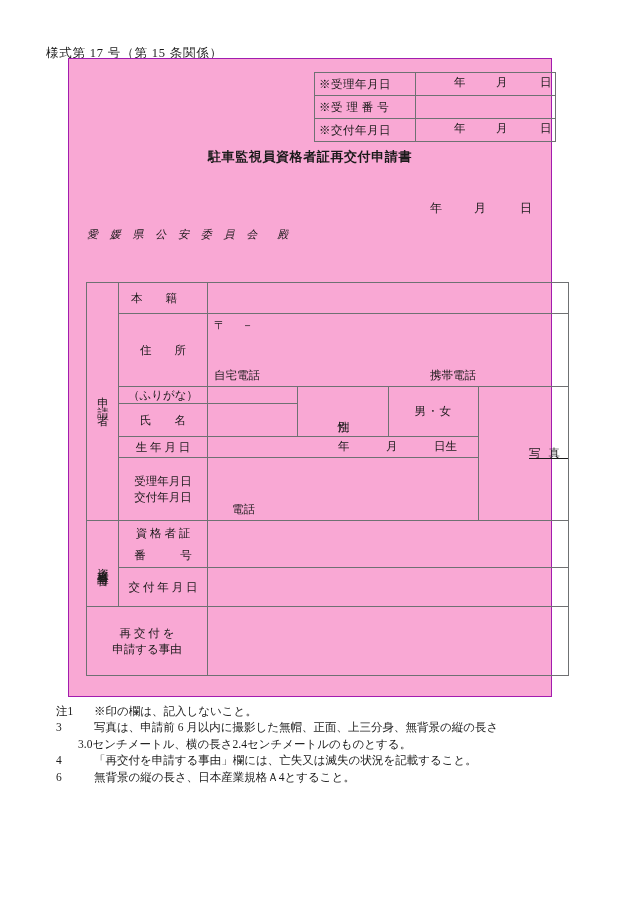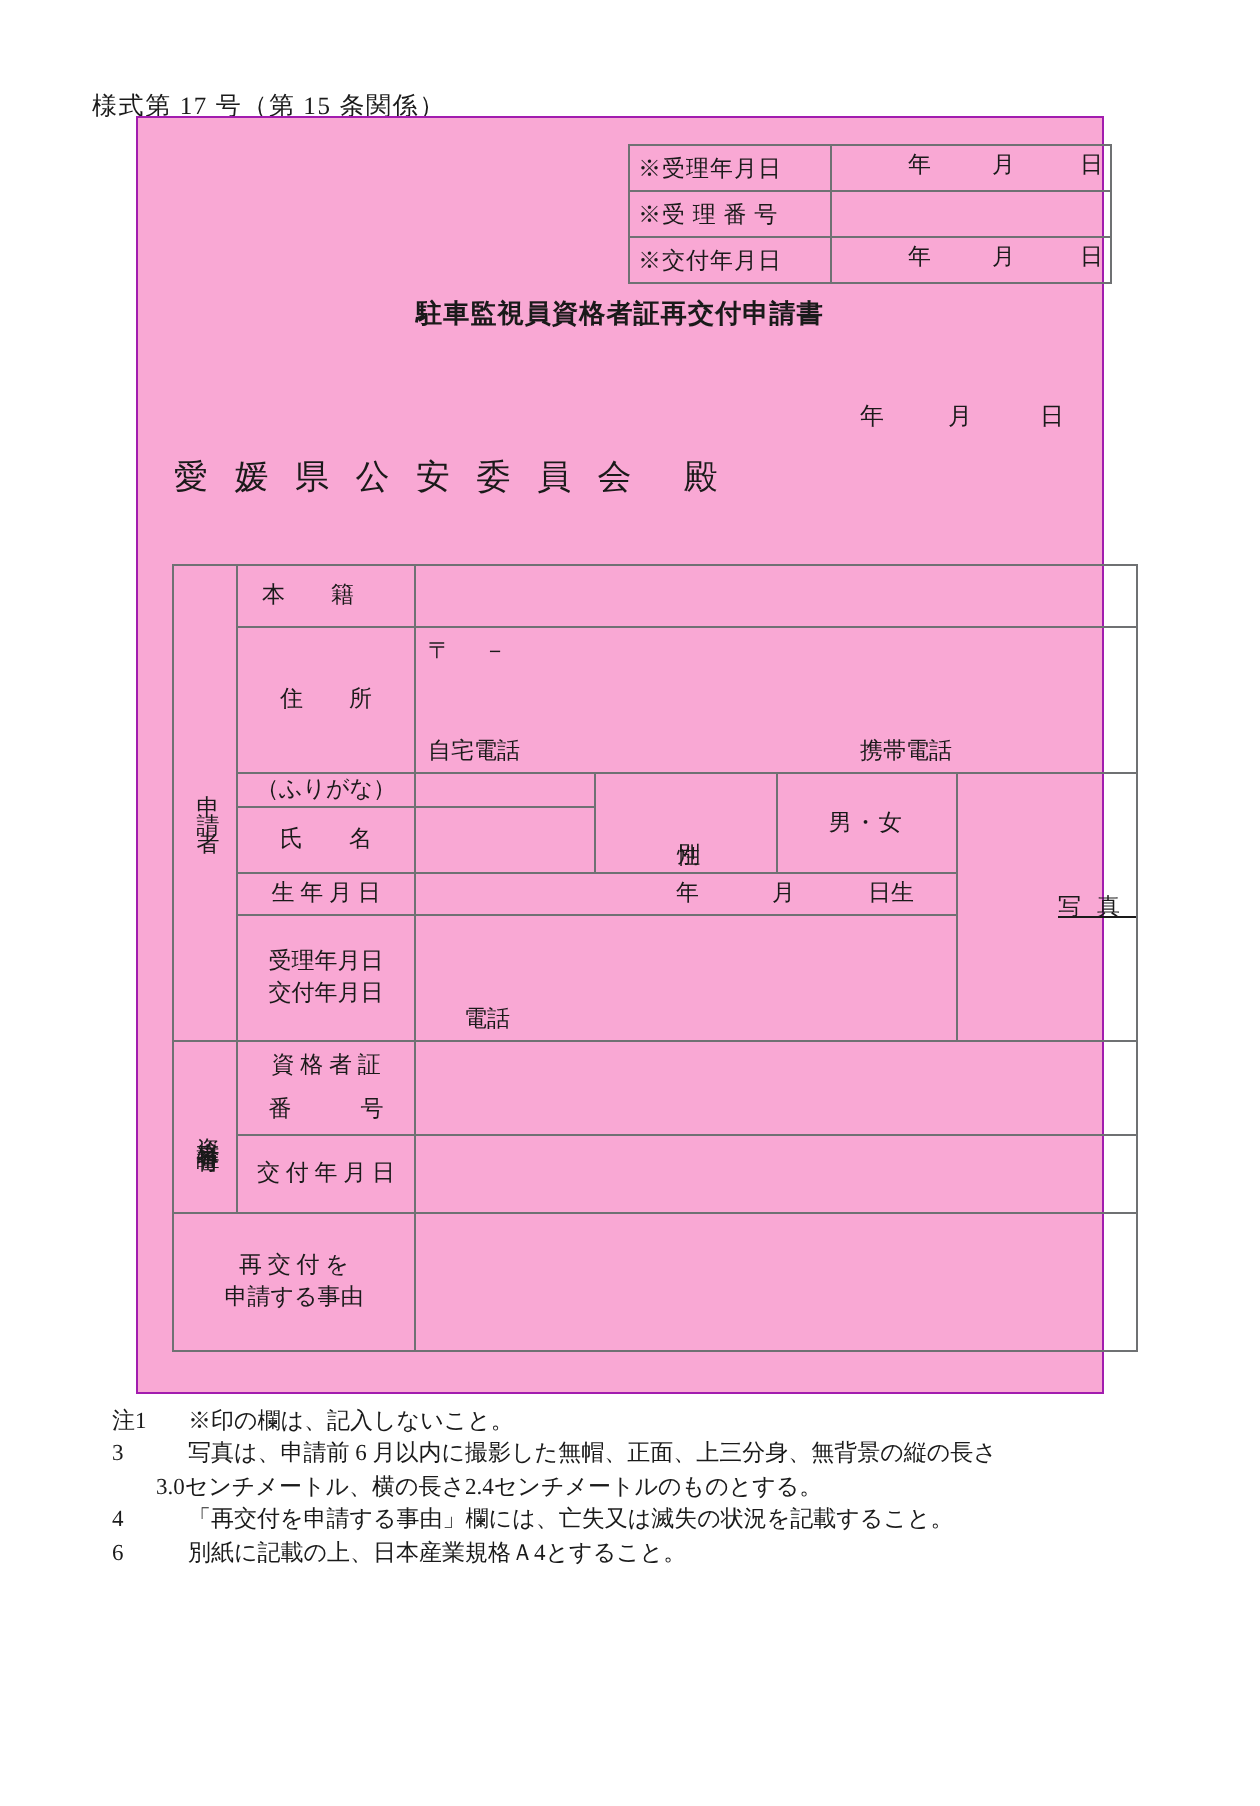--- a/index.html
+++ b/index.html
@@ -90,23 +90,24 @@
   #date-line span { position: absolute; top: 0; }
   #date-line .y { left: 18px; }
   #date-line .m { left: 62px; }
   #date-line .d { left: 108px; }
 
   
   #addressee {
     position: absolute;
     left: 18px;
     top: 168px;
-    font-size: 17px;
+    font-size: 11px;
     letter-spacing: 4.5px;
     white-space: nowrap;
+    font-style: italic;
   }
 
   
   #main-table {
     position: absolute;
     left: 17px;
     top: 223px;
     width: 483px;
     border-collapse: collapse;
     table-layout: fixed;
@@ -367,15 +368,15 @@
     <span class="note-marker first"><span>注</span><span>1</span></span><span>※印の欄は、記入しないこと。</span>
   </div>
   <div class="note-row">
     <span class="note-marker">3</span><span>写真は、申請前 6 月以内に撮影した無帽、正面、上三分身、無背景の縦の長さ</span>
   </div>
   <div class="note-row note-cont">3.0センチメートル、横の長さ2.4センチメートルのものとする。</div>
   <div class="note-row">
     <span class="note-marker">4</span><span>「再交付を申請する事由」欄には、亡失又は滅失の状況を記載すること。</span>
   </div>
   <div class="note-row">
-    <span class="note-marker">6</span><span>別紙に記載の上、日本産業規格Ａ4とすること。</span>
+    <span class="note-marker">6</span><span>無背景の縦の長さ、日本産業規格Ａ4とすること。</span>
   </div>
 </div>
 
 </body></html>

